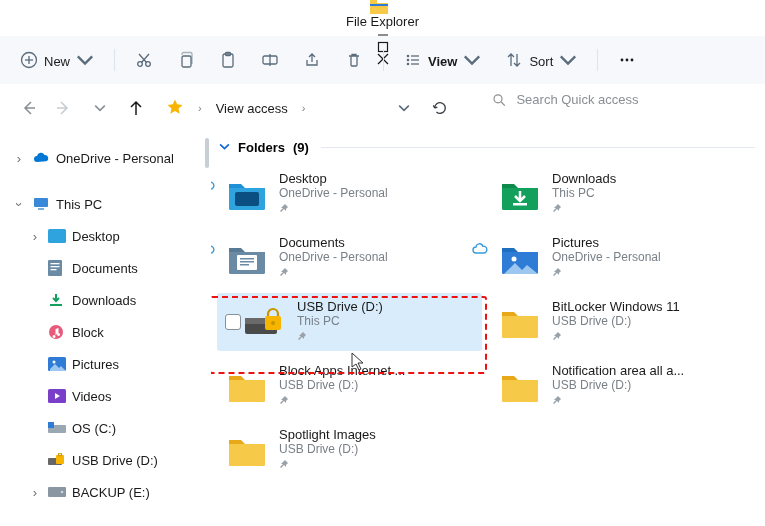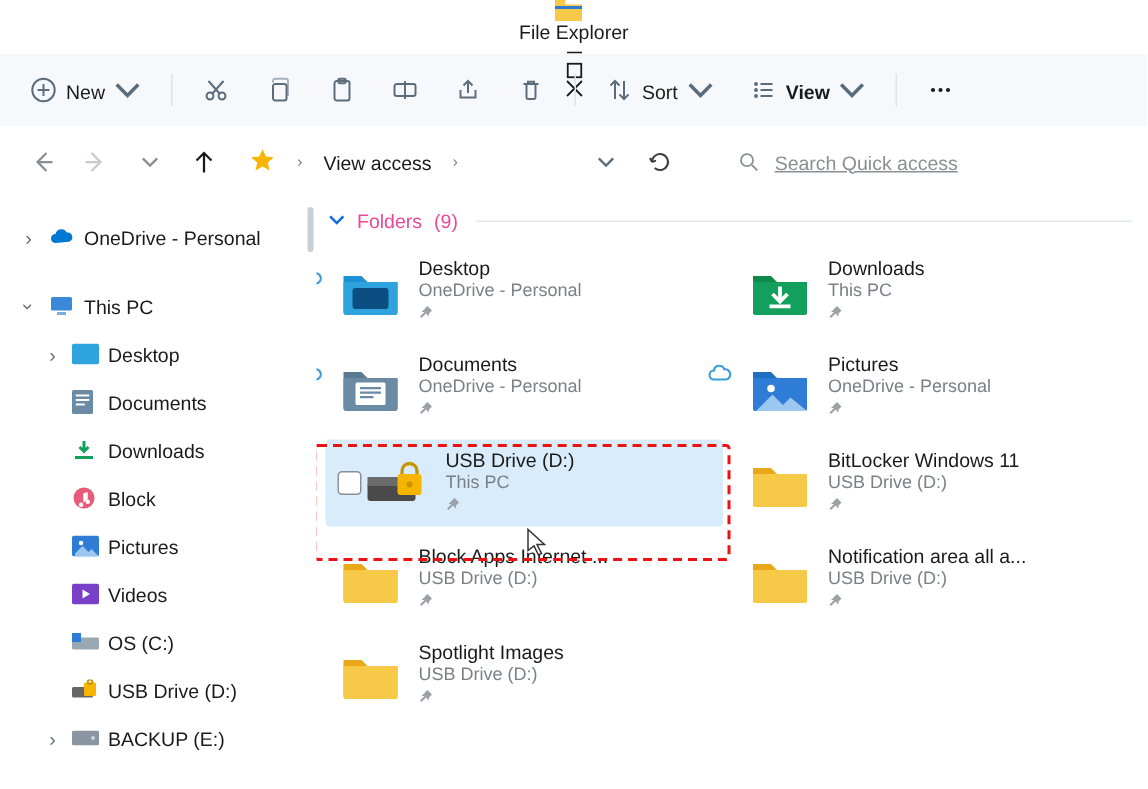--- a/index.html
+++ b/index.html
@@ -23,40 +23,40 @@
 
 .navrow { height: 48px; display: flex; align-items: center; gap: 8px; padding: 0 14px; }
 .navbtn { width: 28px; height: 28px; display: flex; align-items: center; justify-content: center; color: #8a8f94; }
 .navbtn.enabled { color: #1a1a1a; }
 .addrbar { flex: 1; max-width: 260px; height: 32px; display: flex; align-items: center; gap: 10px; padding: 0 8px; }
 .addrbar .star { color: #f7b500; }
 .addrbar .crumb { font-size: 13px; }
 .addrbar .crumbsep { color: #7a7f85; font-size: 11px; margin: 0 4px; }
 .addrbar .push { flex: 1; }
 .refresh { width: 28px; height: 28px; display: flex; align-items: center; justify-content: center; color: #3a3f45; }
-.searchbox { flex: 1; height: 32px; display: flex; align-items: center; gap: 10px; padding: 0 10px; color: #8a8f94; margin-left: 20px; text-decoration: underline; }
+.searchbox { flex: 1; height: 32px; display: flex; align-items: flex-start; gap: 10px; padding: 0 10px; color: #8a8f94; margin-left: 20px; }
 .searchbox input { border: none; outline: none; font-size: 13px; width: 100%; color: #1a1a1a; background: transparent; }
 .searchbox input::placeholder { color: #8a8f94; }
 
 
 .main { display: flex; height: calc(526px - 36px - 48px - 48px); }
 .sidebar { width: 205px; padding: 10px 0 10px 6px; overflow: hidden; }
 .tree-item { display: flex; align-items: center; gap: 6px; height: 32px; padding-left: 6px; font-size: 13px; }
 .tree-item .tw { width: 14px; display: flex; justify-content: center; color: #6a7075; flex-shrink: 0; }
 .tree-item .ic { width: 18px; height: 18px; flex-shrink: 0; display: flex; align-items: center; }
 .tree-item.l1 { padding-left: 6px; }
 .tree-item.l2 { padding-left: 22px; }
 .tree-item.l2 .tw { visibility: hidden; }
 .tree-item.l2.exp .tw { visibility: visible; }
 
 .divider-edge { width: 6px; background: transparent; position: relative; }
 .divider-edge::before { content:""; position:absolute; left:0; top:6px; width:4px; height:30px; background:#c7ced5; border-radius:2px; }
 
 .content { flex: 1; padding: 8px 10px 8px 6px; overflow: hidden; position: relative; }
-.grouphdr { display: flex; align-items: center; gap: 8px; color: #ec4899; font-size: 13px; margin-bottom: 10px; padding-left: 2px; }
+.grouphdr { display: flex; align-items: center; gap: 8px; color: #000000; font-size: 13px; margin-bottom: 10px; padding-left: 2px; font-weight: bold; }
 .grouphdr .chev { color: #1168d9; }
 .grouphdr .lineafter { flex:1; height:1px; background:#e3e8ee; margin-left:4px; }
 
 .grid { display: grid; grid-template-columns: 1fr 1fr; column-gap: 8px; row-gap: 6px; }
 .tile { display: flex; align-items: center; gap: 10px; padding: 6px 8px; border-radius: 3px; position: relative; }
 .tile .thumb { width: 44px; height: 40px; position: relative; display:flex; align-items:center; justify-content:center; }
 .tile .meta { flex: 1; min-width: 0; }
 .tile .name { font-size: 13px; color: #1a1a1a; white-space: nowrap; overflow: hidden; text-overflow: ellipsis; }
 .tile .sub { font-size: 12px; color: #7a8087; white-space: nowrap; overflow: hidden; text-overflow: ellipsis; }
 .tile .pin { color: #9aa1a8; margin-top: 2px; }
@@ -153,37 +153,37 @@
       </svg>
     </div>
   <div class="cmdbtn">
       <svg viewBox="0 0 18 18">
         <path d="M4 5 h10 M6 5 v9 a1 1 0 0 0 1 1 h4 a1 1 0 0 0 1-1 V5 M7 5 V3.5 h4 V5" fill="none" stroke="#5a6b7b" stroke-width="1.3"></path>
       </svg>
     </div>
   <span class="sep"></span>
   <div class="cmdbtn withlabel">
     <svg viewBox="0 0 18 18">
-        <path d="M6 3 v12 M3 6 L6 3 L9 6 M12 15 V3 M9 12 L12 15 L15 12" fill="none" stroke="#5a6b7b" stroke-width="1.3"></path>
-      </svg>
-    <span>Sort</span>
-    <svg class="chev-down" viewBox="0 0 10 10">
-        <path d="M1 3 L5 7 L9 3" fill="none" stroke="#5a6b7b" stroke-width="1.3"></path>
-      </svg>
-  </div>
-  <div class="cmdbtn withlabel">
-    <svg viewBox="0 0 18 18">
         <circle cx="4" cy="5" r="1.3" fill="#5a6b7b"></circle>
         <line x1="7" y1="5" x2="15" y2="5" stroke="#5a6b7b" stroke-width="1.3"></line>
         <circle cx="4" cy="9" r="1.3" fill="#5a6b7b"></circle>
         <line x1="7" y1="9" x2="15" y2="9" stroke="#5a6b7b" stroke-width="1.3"></line>
         <circle cx="4" cy="13" r="1.3" fill="#5a6b7b"></circle>
         <line x1="7" y1="13" x2="15" y2="13" stroke="#5a6b7b" stroke-width="1.3"></line>
       </svg>
     <span style="font-weight:600">View</span>
+    <svg class="chev-down" viewBox="0 0 10 10">
+        <path d="M1 3 L5 7 L9 3" fill="none" stroke="#5a6b7b" stroke-width="1.3"></path>
+      </svg>
+  </div>
+  <div class="cmdbtn withlabel">
+    <svg viewBox="0 0 18 18">
+        <path d="M6 3 v12 M3 6 L6 3 L9 6 M12 15 V3 M9 12 L12 15 L15 12" fill="none" stroke="#5a6b7b" stroke-width="1.3"></path>
+      </svg>
+    <span>Sort</span>
     <svg class="chev-down" viewBox="0 0 10 10">
         <path d="M1 3 L5 7 L9 3" fill="none" stroke="#5a6b7b" stroke-width="1.3"></path>
       </svg>
   </div>
   <span class="sep"></span>
   <div class="cmdbtn">
       <svg viewBox="0 0 18 18">
         <circle cx="4" cy="9" r="1.4" fill="#1a1a1a"></circle>
         <circle cx="9" cy="9" r="1.4" fill="#1a1a1a"></circle>
         <circle cx="14" cy="9" r="1.4" fill="#1a1a1a"></circle>

